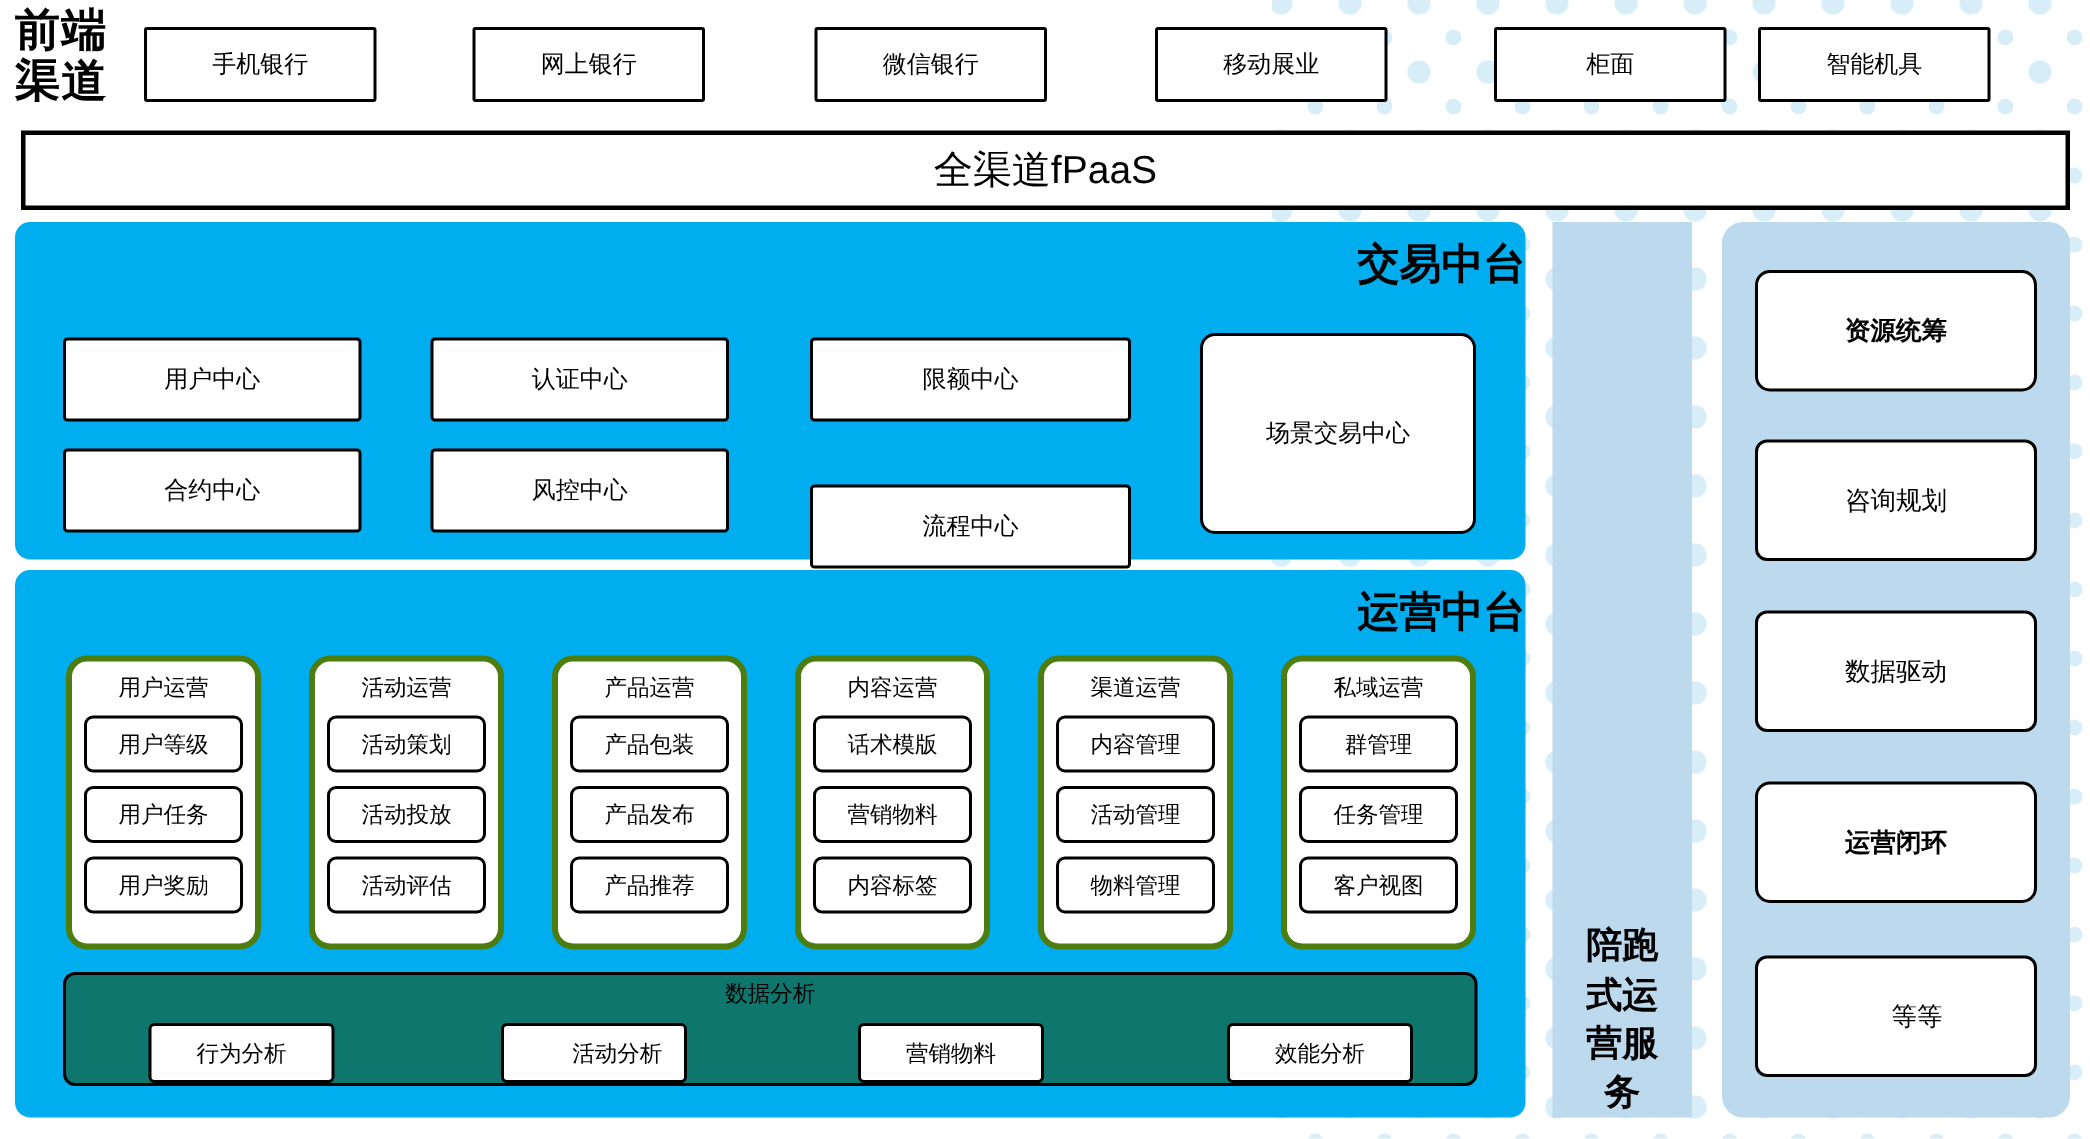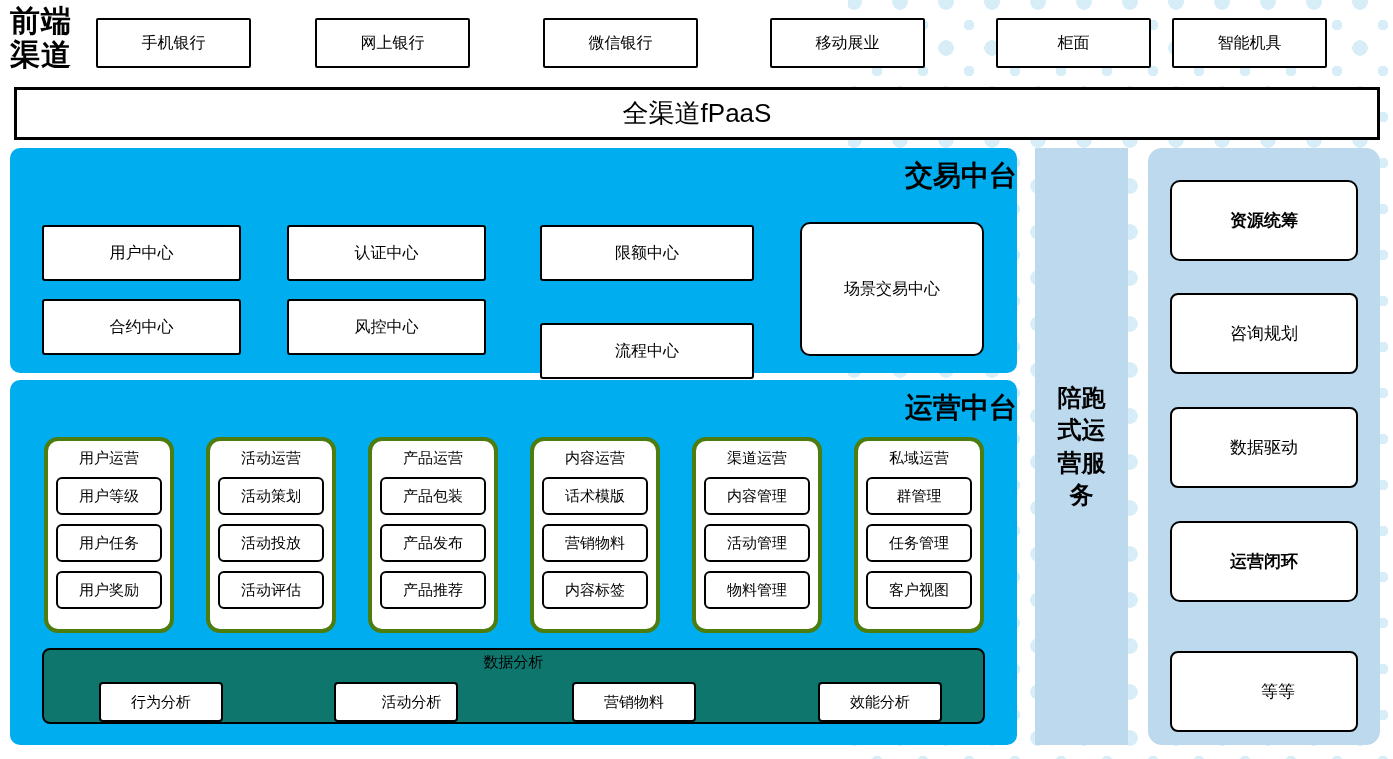--- a/index.html
+++ b/index.html
@@ -105,39 +105,39 @@
     background:#fff; border:2px solid #000; border-radius:4px;
     display:flex; align-items:center; justify-content:center;
     font-size:15px;
   }
   .an-0{left:55px;} .an-1{left:290px;padding-left:31px;} .an-2{left:528px;} .an-3{left:774px;}
 
   
   .companion {
     left:1035px; top:148px; width:93px; height:597px;
     background:#BDD9EE;
-    display:flex; align-items:center; justify-content:center;
+    display:flex; align-items:flex-end; justify-content:center;
   }
   .companion-text {
     width:56px; font-size:24px; font-weight:bold;
     line-height:1.35; text-align:center; word-break:break-all;
   }
 
   
   .right-panel {
     left:1148px; top:148px; width:232px; height:597px;
     background:#BDD9EE; border-radius:14px;
   }
   .rp-box {
     position:absolute; left:22px; width:188px; height:81px;
     background:#fff; border:2.5px solid #000; border-radius:8px;
     display:flex; align-items:center; justify-content:center;
     font-size:17px;
   }
-  .rp-0{top:32px;} .rp-1{top:145px;} .rp-2{top:259px;} .rp-3{top:373px;} .rp-4{top:503px;padding-left:28px;}
+  .rp-0{top:32px;} .rp-1{top:145px;} .rp-2{top:259px;} .rp-3{top:373px;} .rp-4{top:489px;padding-left:28px;}
   .rp-bold{font-weight:bold;border-radius:10px;}
 </style>
 </head>
 <body>
 
 <div class="dots"></div>
 
 <div class="layer front-label">前端渠道</div>
 
 <div class="layer chan chan-0">手机银行</div>

